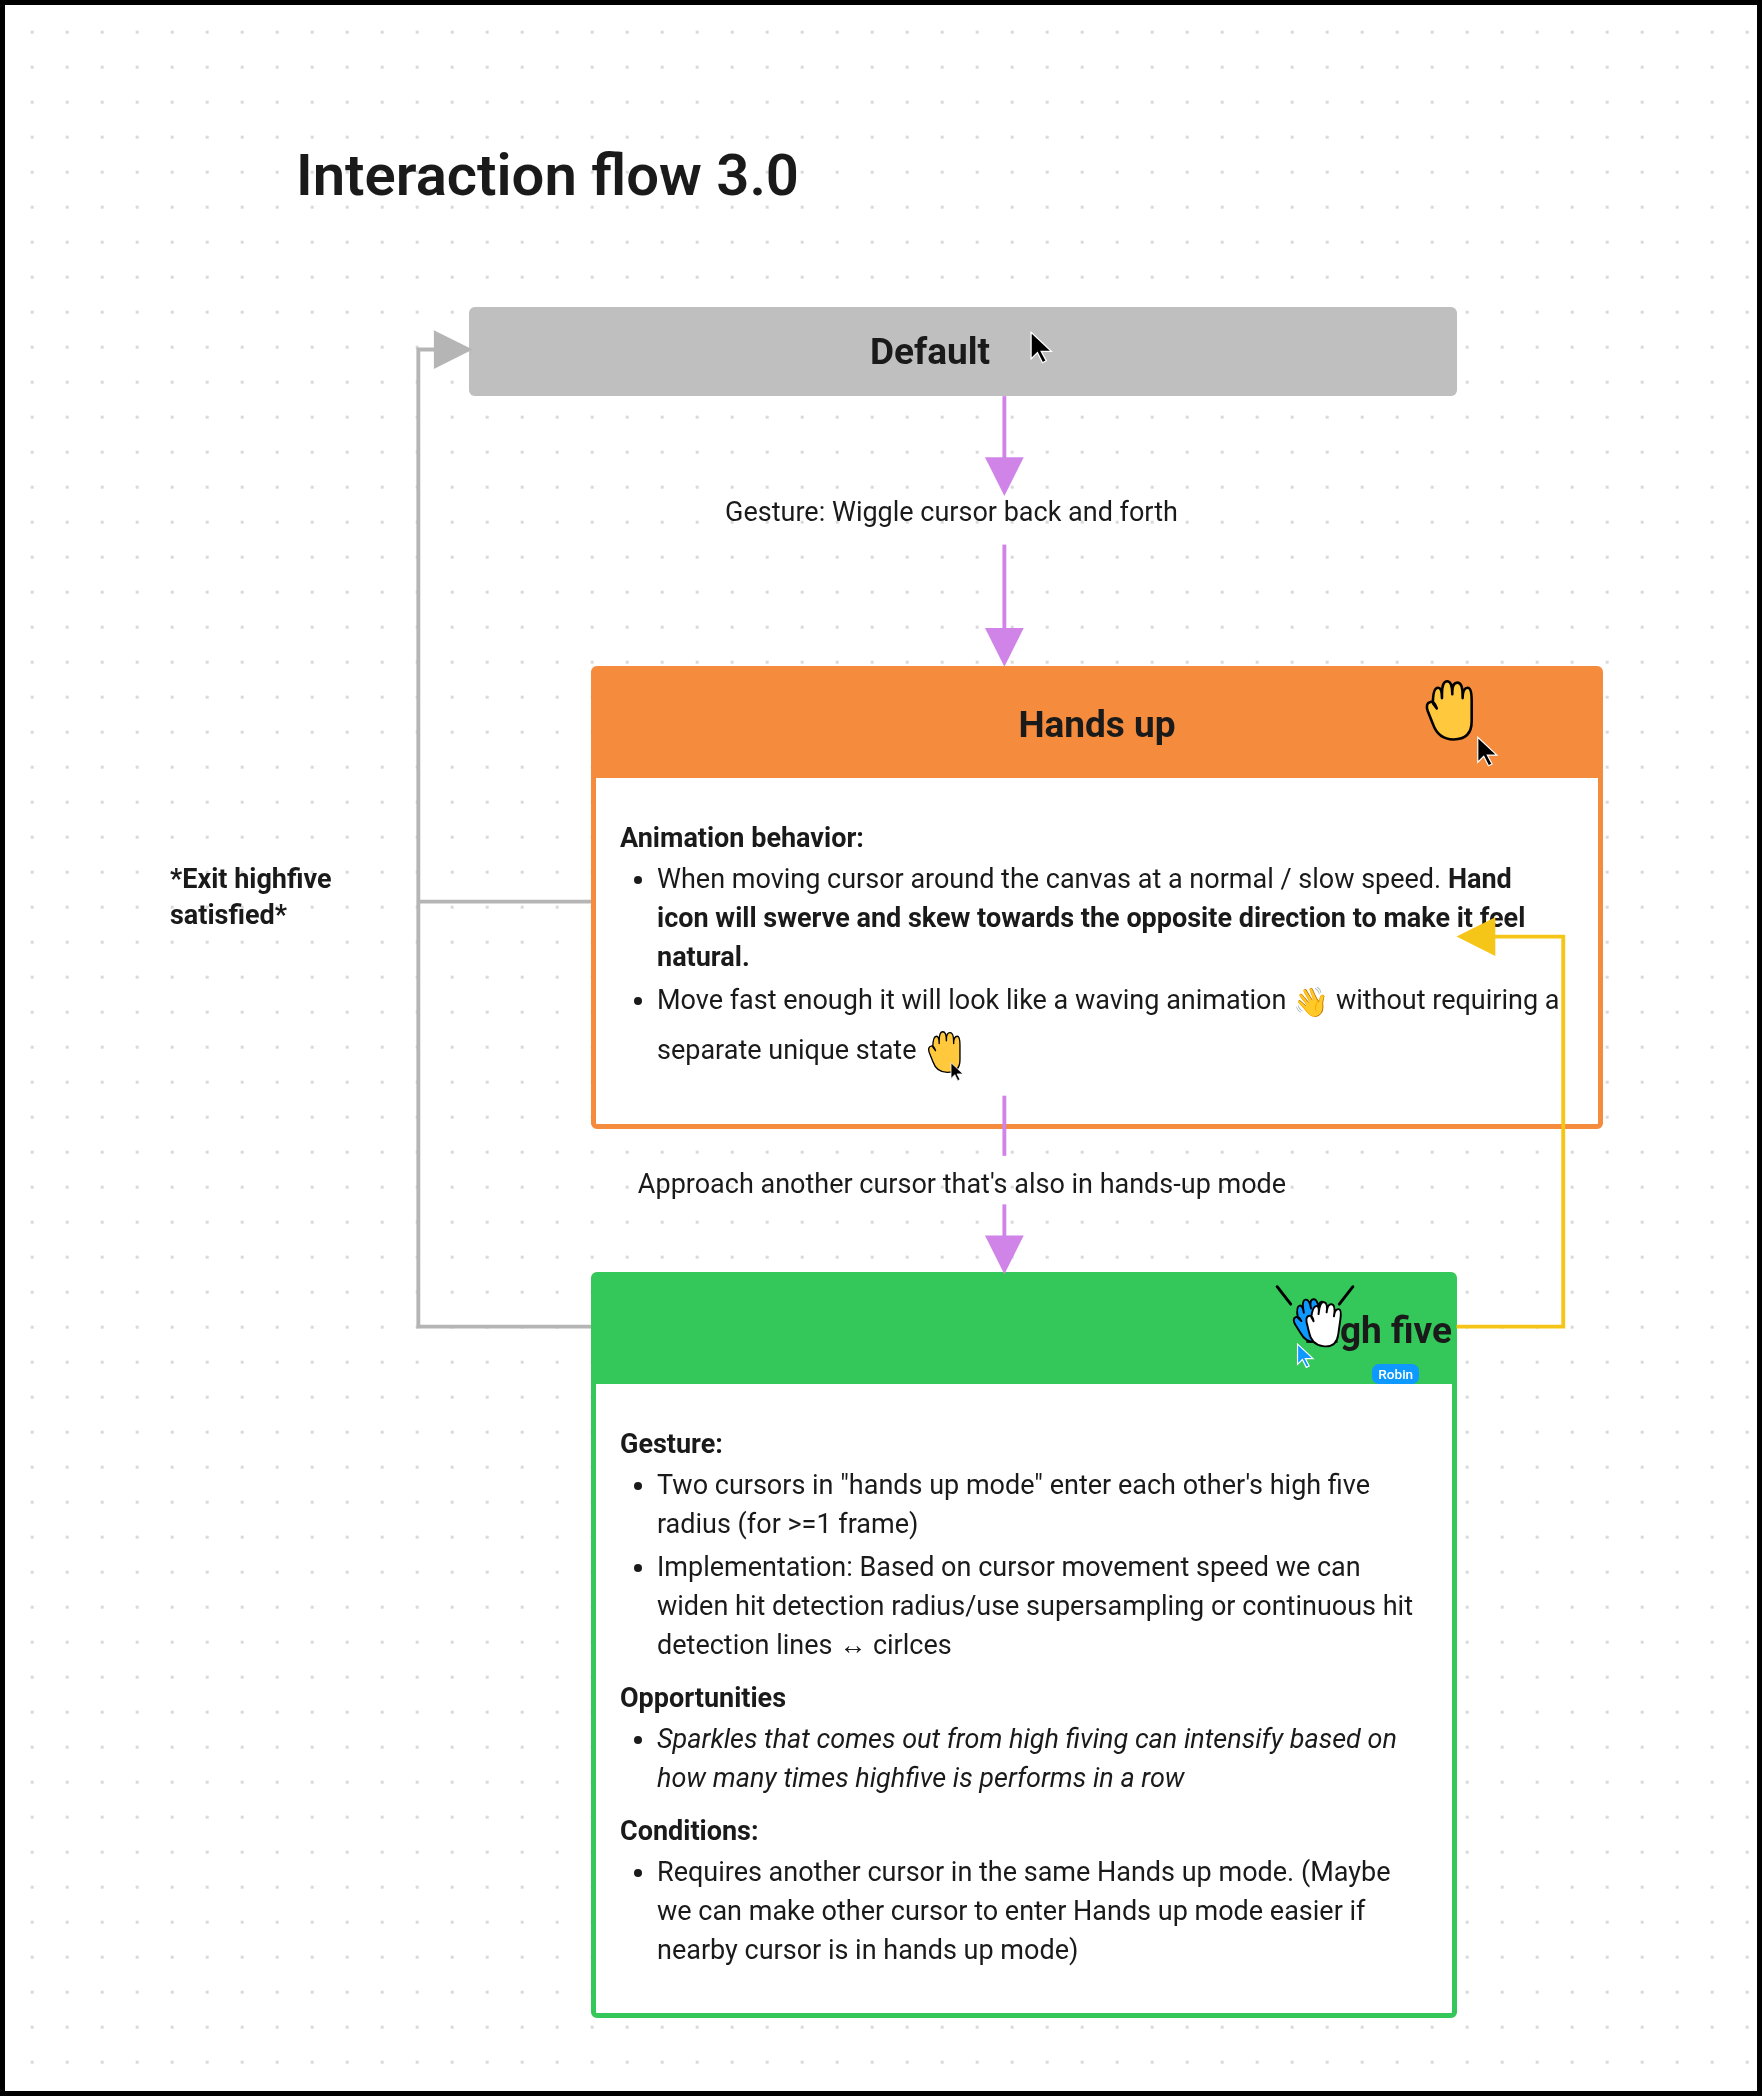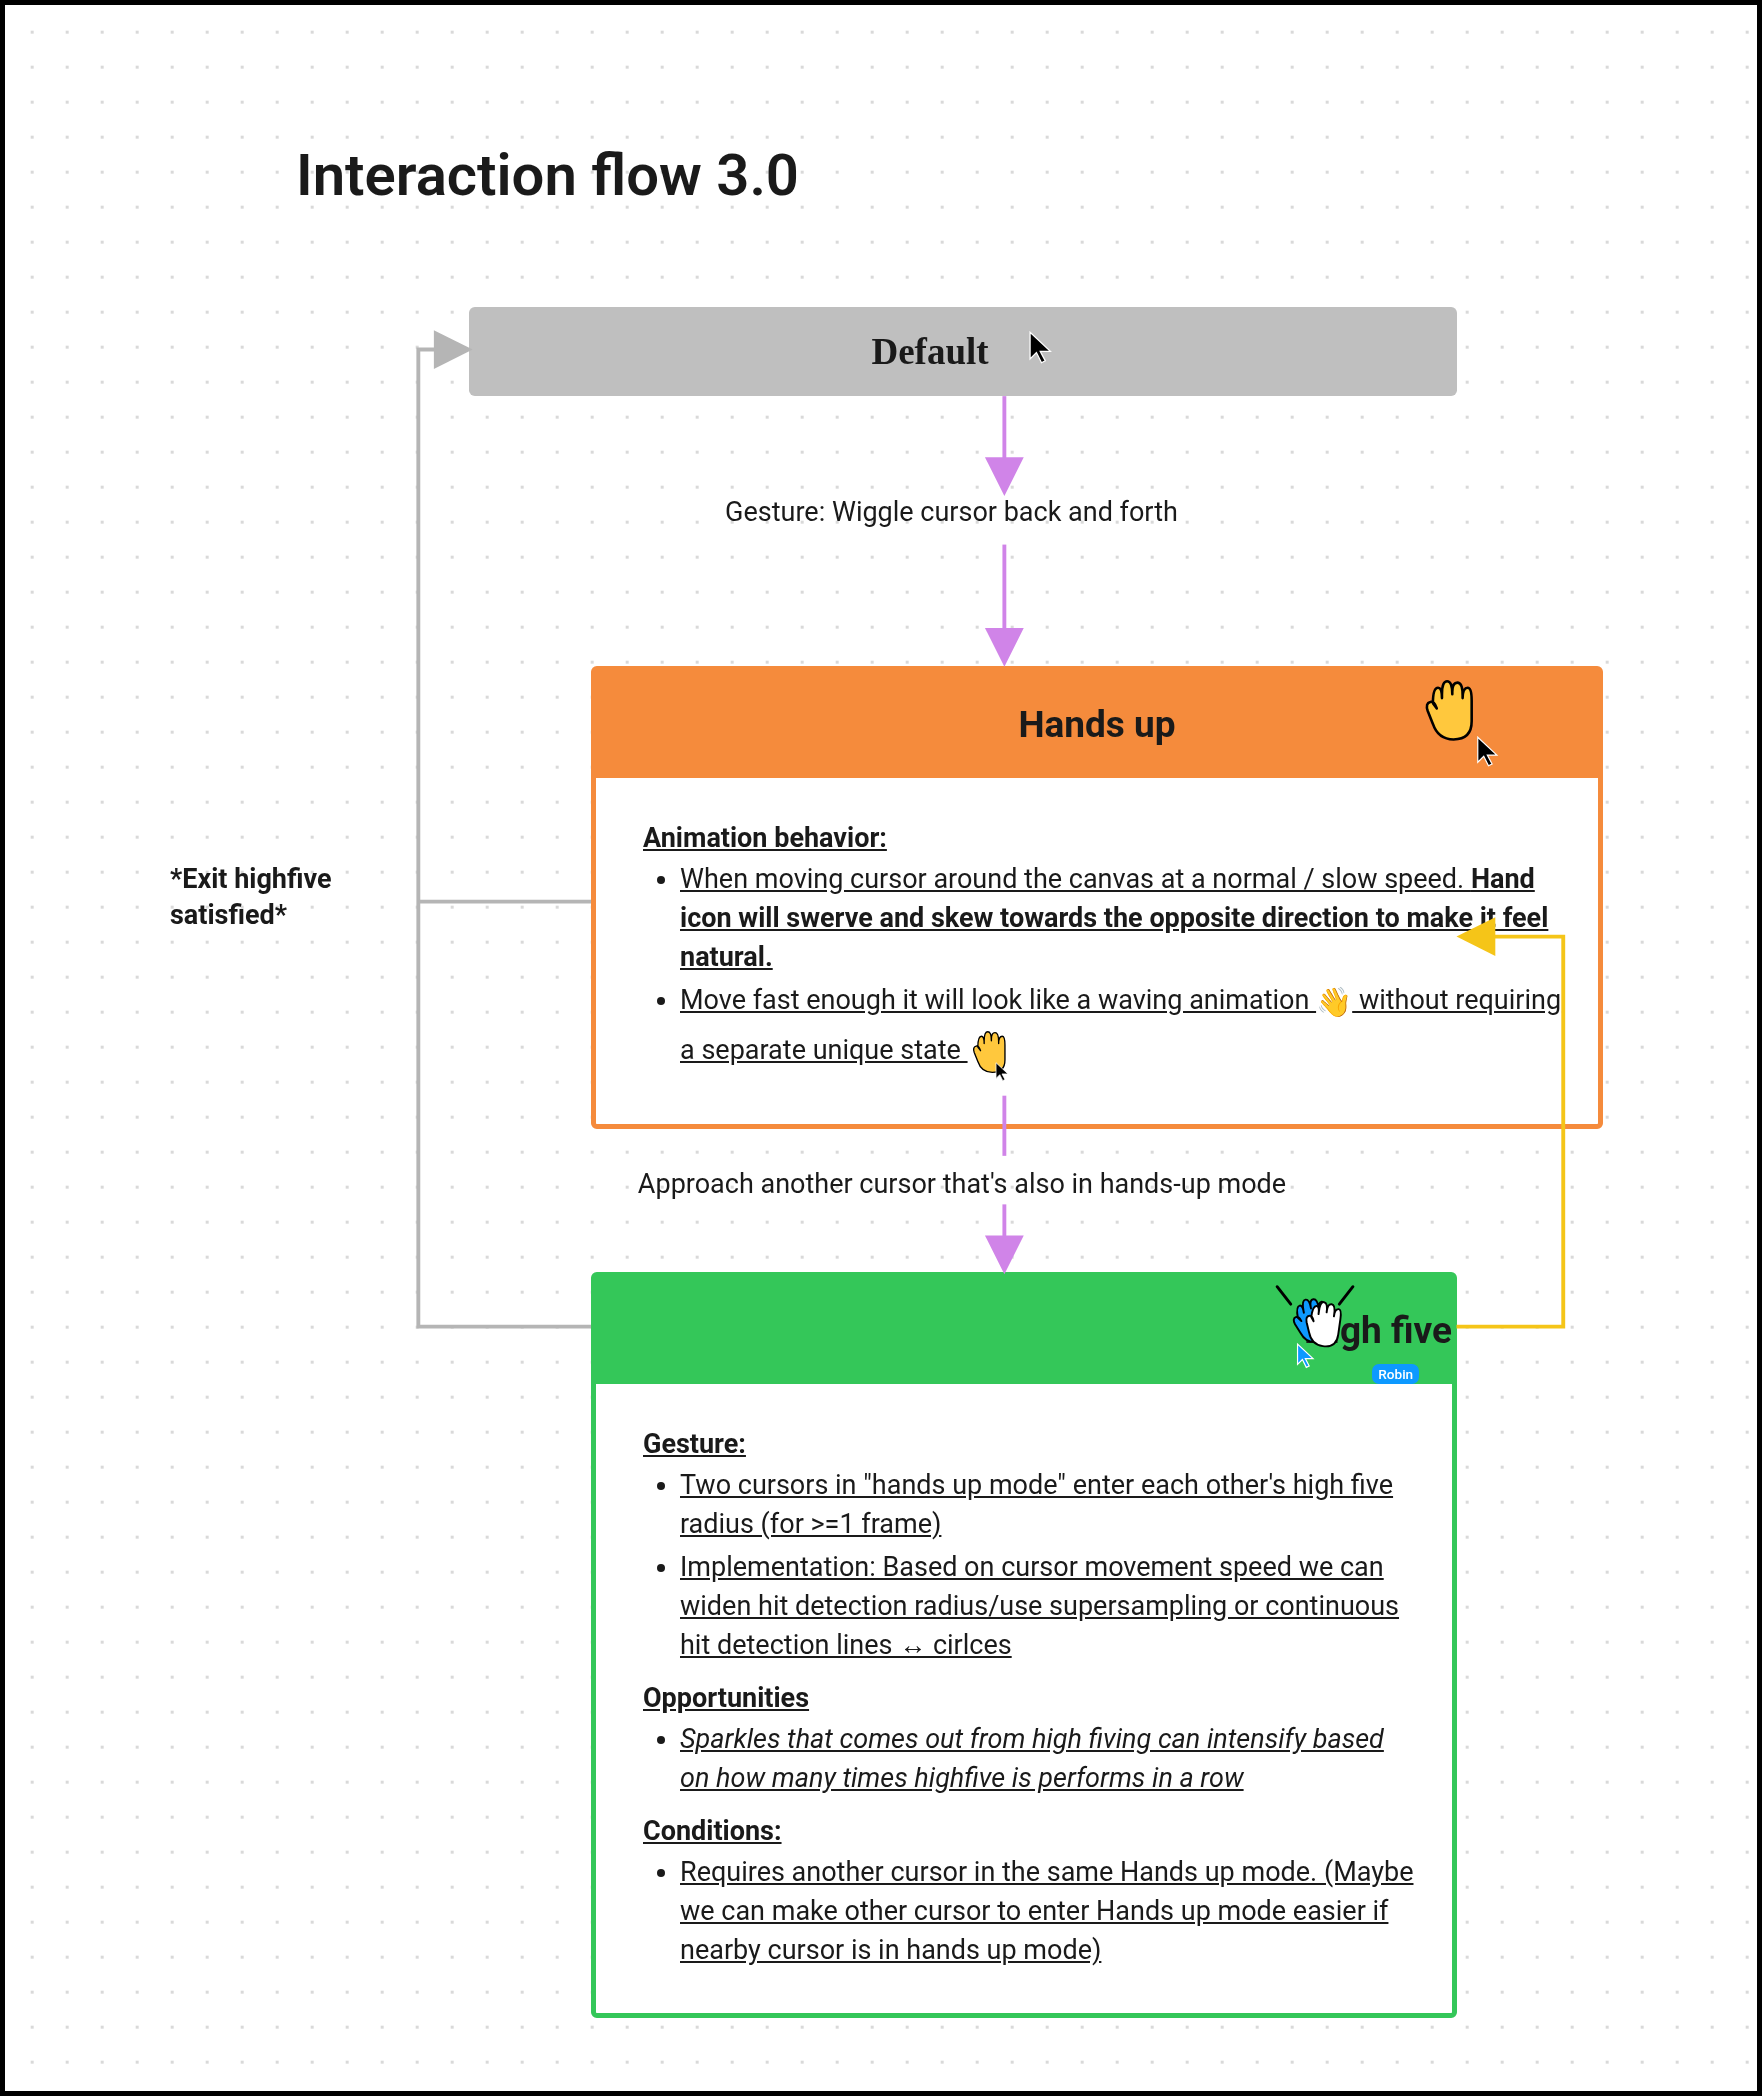--- a/index.html
+++ b/index.html
@@ -41,21 +41,20 @@
     width: 988px;
     height: 89px;
     background: #bfbfbf;
     display: flex;
     align-items: center;
     justify-content: center;
     gap: 39px;
     font-size: 37px;
     font-weight: 700;
     color: #1a1a1a;
-    font-family: Liberation Serif, serif;
   }
   .state-handsup {
     left: 586px;
     top: 661px;
     width: 1012px;
     border: 5.8px solid #f58b3c;
     background: #fff;
     overflow: visible;
   }
   .state-handsup .header {
@@ -81,25 +80,24 @@
     color: #1a1a1a;
     font-size: 37px;
     font-weight: 700;
     height: 107px;
     display: flex;
     align-items: center;
     justify-content: flex-end;
     position: relative;
   }
   .body-content {
-    padding: 27px 35px 35px 47px;
+    padding: 27px 35px 35px 24px;
     font-size: 27px;
     color: #1a1a1a;
     line-height: 1.45;
-    text-decoration: underline;
   }
   .body-content .section-title {
     font-weight: 700;
     margin-top: 13.6px;
     margin-bottom: 1.9px;
   }
   .body-content ul {
     padding-left: 37px;
     margin-bottom: 7.8px;
   }

